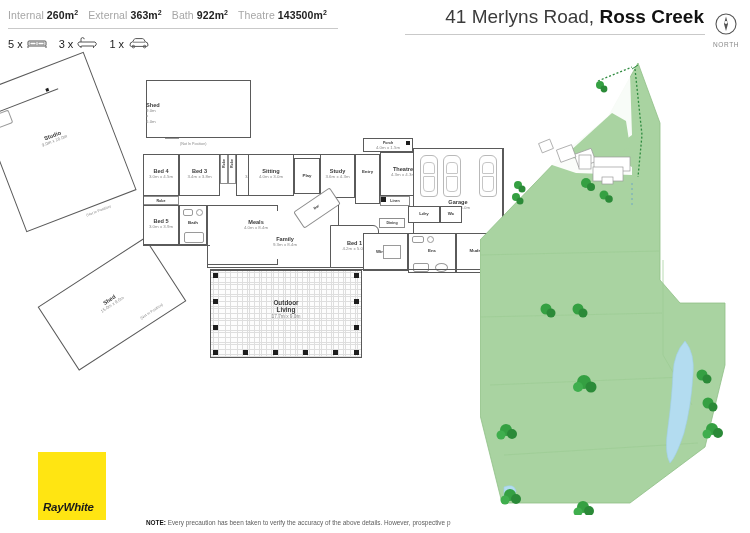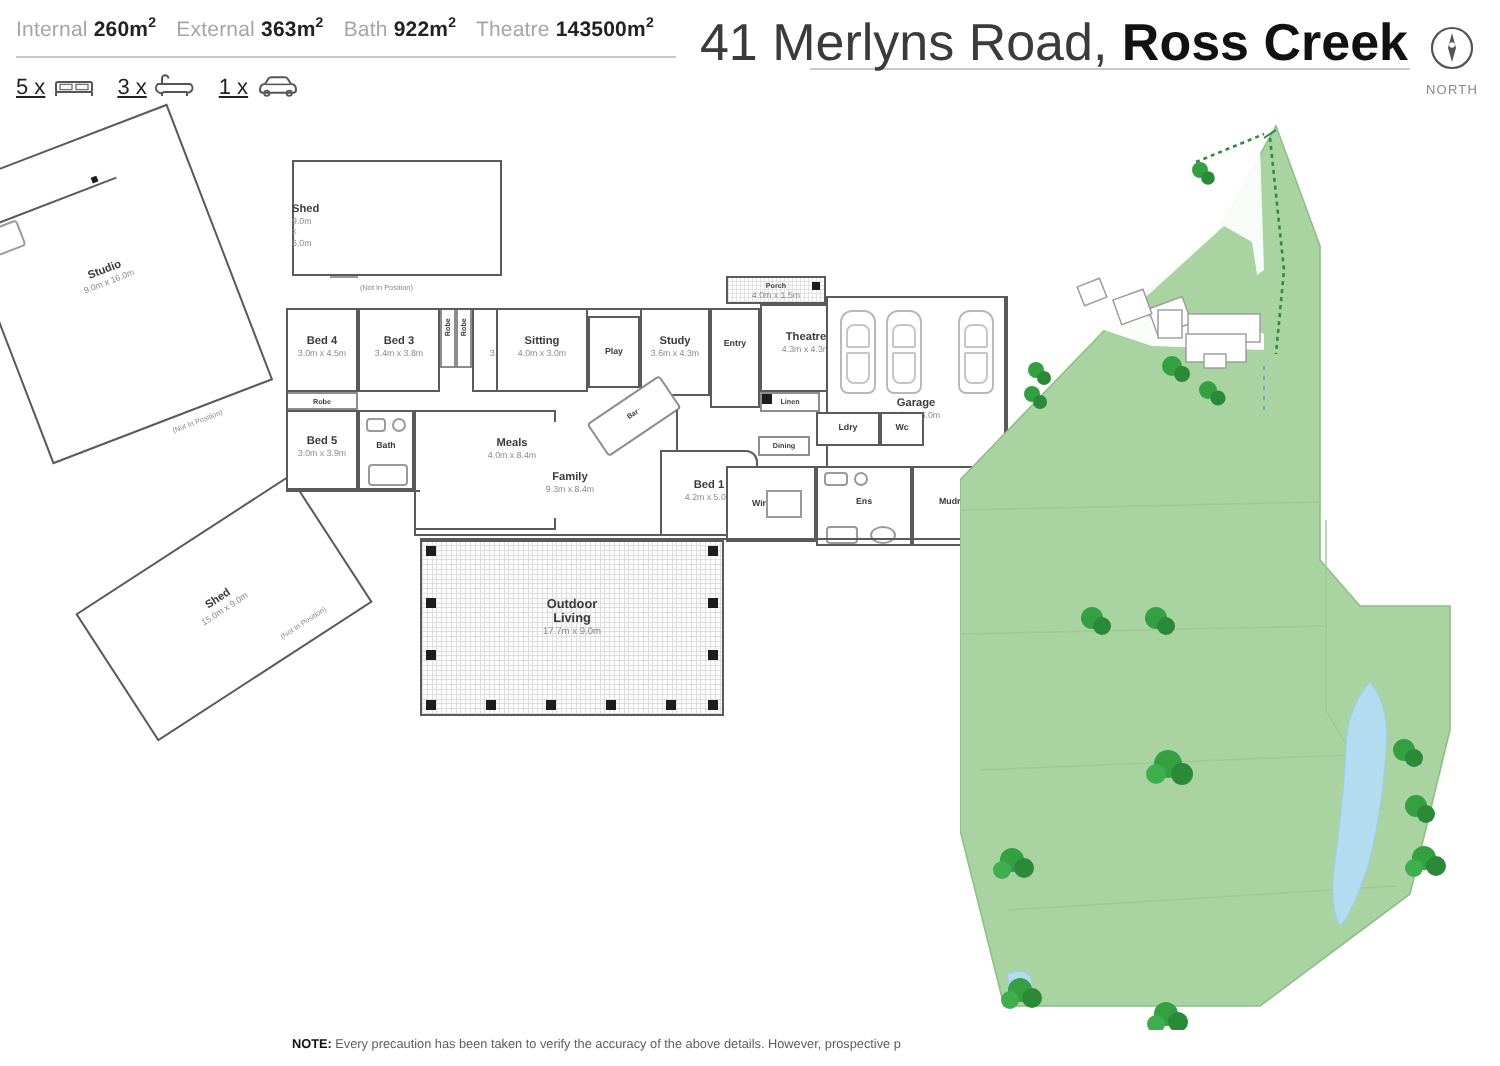--- a/index.html
+++ b/index.html
@@ -31,25 +31,25 @@
   .hdr-rule2 {
     position:absolute; left:405px; top:34px; width:300px;
     border-top:1px solid #c9c9c9;
   }
 
   .hdr-icons {
     position:absolute; left:8px; top:36px;
     display:flex; align-items:center; gap:12px;
     font-size:11px; color:#222;
   }
-  .icon-pair { display:flex; align-items:center; gap:4px;text-decoration:underline; }
+  .icon-pair { display:flex; align-items:center; gap:4px; }
 
   .title {
     position:absolute; right:46px; top:6px;
-    font-size:26px; color:#3b3b3b; white-space:nowrap;
+    font-size:19px; color:#3b3b3b; white-space:nowrap;
   }
   .title .bold { font-weight:bold; color:#111; }
 
   .compass {
     position:absolute; right:6px; top:12px;
     width:36px; text-align:center;
   }
   .compass .lbl {
     font-size:6.5px; color:#888; letter-spacing:.6px; margin-top:1px;
   }
@@ -551,17 +551,20 @@
             <circle cx="227" cy="379" r="4.5" fill="#3fae4d"></circle>
           </g>
         <g>
             <circle cx="120" cy="30" r="4" fill="#35a042"></circle>
             <circle cx="124" cy="34" r="3.4" fill="#2b8a38"></circle>
           </g>
       </g>
     </svg>
   </div>
 
+  <div class="logo">
+    <span class="txt">RayWhite</span>
+  </div>
   <div class="note">
     <b>NOTE:</b><span> Every precaution has been taken to verify the accuracy of the above details. However, prospective p</span>
   </div>
 
 </div>
 
 </body></html>

